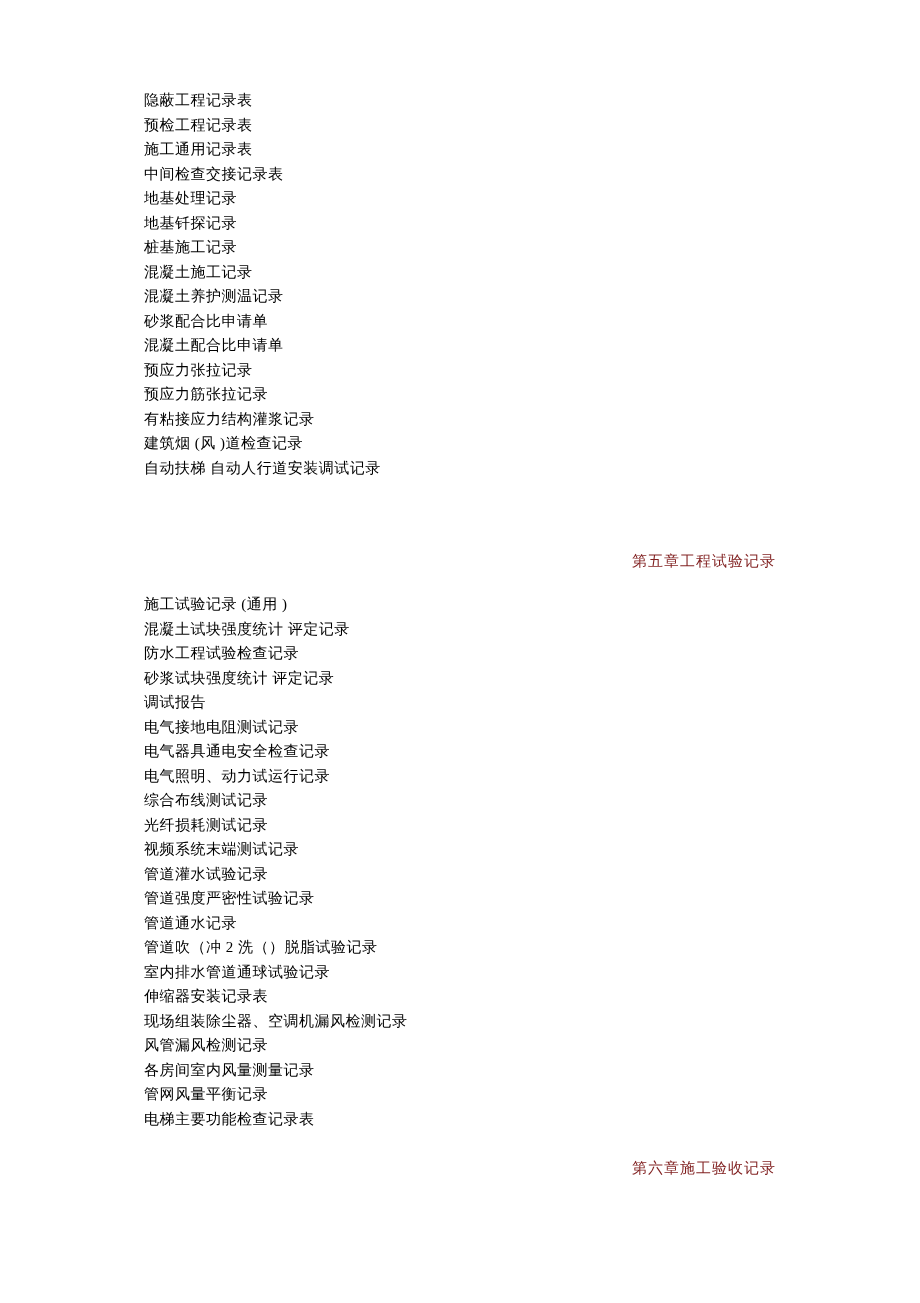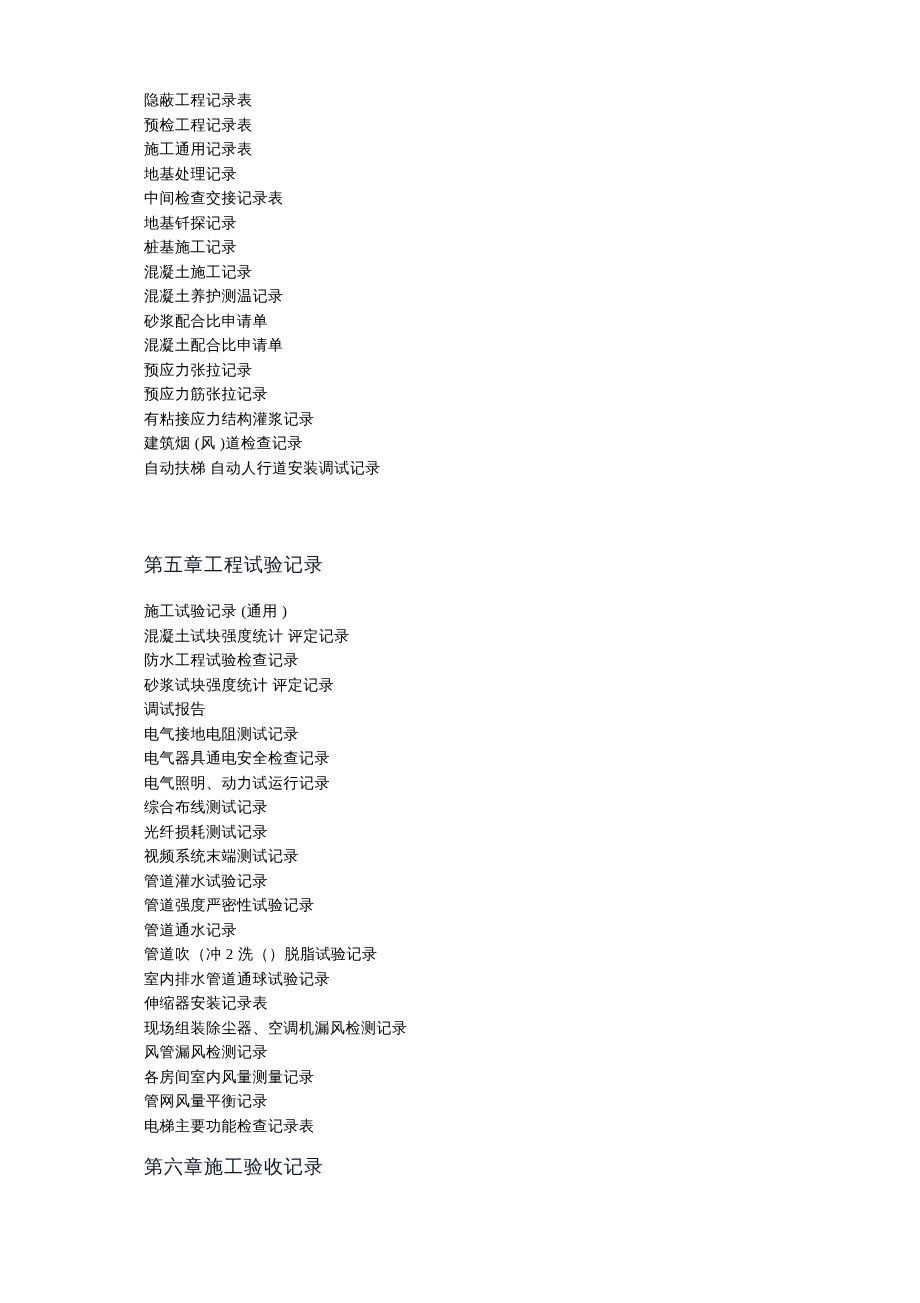--- a/index.html
+++ b/index.html
@@ -13,50 +13,50 @@
       padding: 88px 144px 50px 144px;
       box-sizing: border-box;
     }
     .item {
       font-size: 15px;
       line-height: 24.5px;
       color: #000;
       letter-spacing: 0.5px;
     }
     .heading {
-      font-size: 19px;
+      font-size: 15px;
       font-weight: normal;
-      text-align: left;
-      color: #0f172a;
+      text-align: right;
+      color: #7f1d1d;
       letter-spacing: 1px;
     }
     .heading-ch5 {
       margin-top: 72px;
       margin-bottom: 21px;
     }
     .heading-ch6 {
-      margin-top: 16px;
+      margin-top: 28px;
       margin-bottom: 0;
     }
     .list {
       display: flex;
       flex-direction: column;
     }
   </style>
 </head>
 <body>
 
 <div class="page">
 
   <div class="list">
     <div class="item">隐蔽工程记录表</div>
     <div class="item">预检工程记录表</div>
     <div class="item">施工通用记录表</div>
+    <div class="item">中间检查交接记录表</div>
     <div class="item">地基处理记录</div>
-    <div class="item">中间检查交接记录表</div>
     <div class="item">地基钎探记录</div>
     <div class="item">桩基施工记录</div>
     <div class="item">混凝土施工记录</div>
     <div class="item">混凝土养护测温记录</div>
     <div class="item">砂浆配合比申请单</div>
     <div class="item">混凝土配合比申请单</div>
     <div class="item">预应力张拉记录</div>
     <div class="item">预应力筋张拉记录</div>
     <div class="item">有粘接应力结构灌浆记录</div>
     <div class="item">建筑烟 (风 )道检查记录</div>

